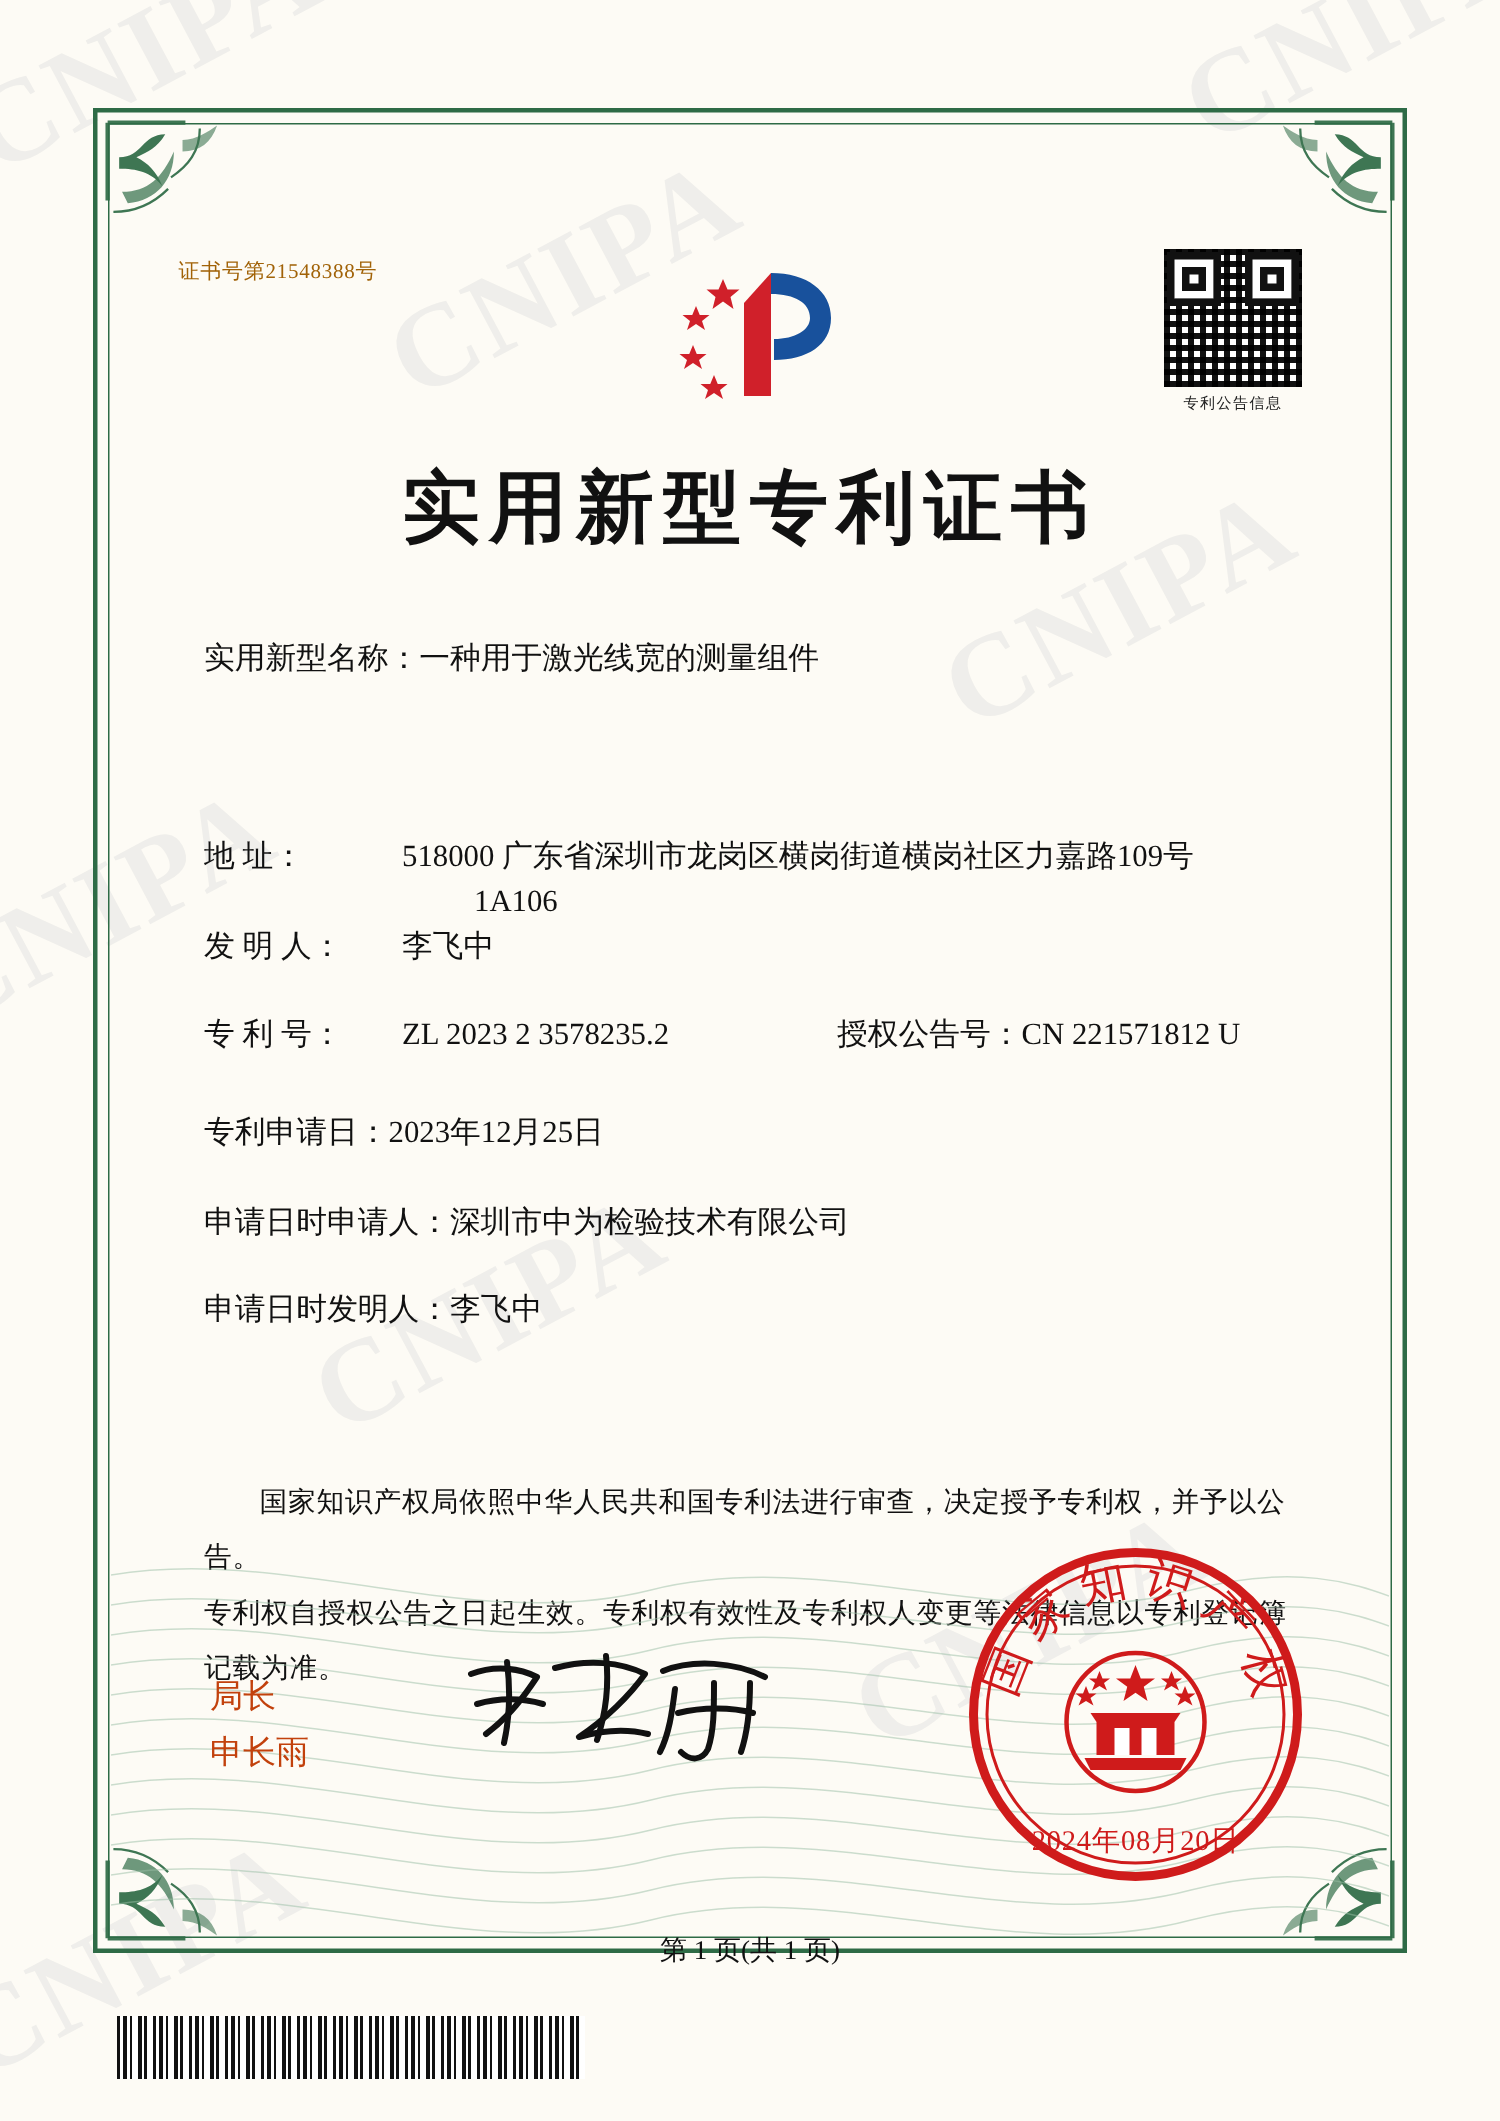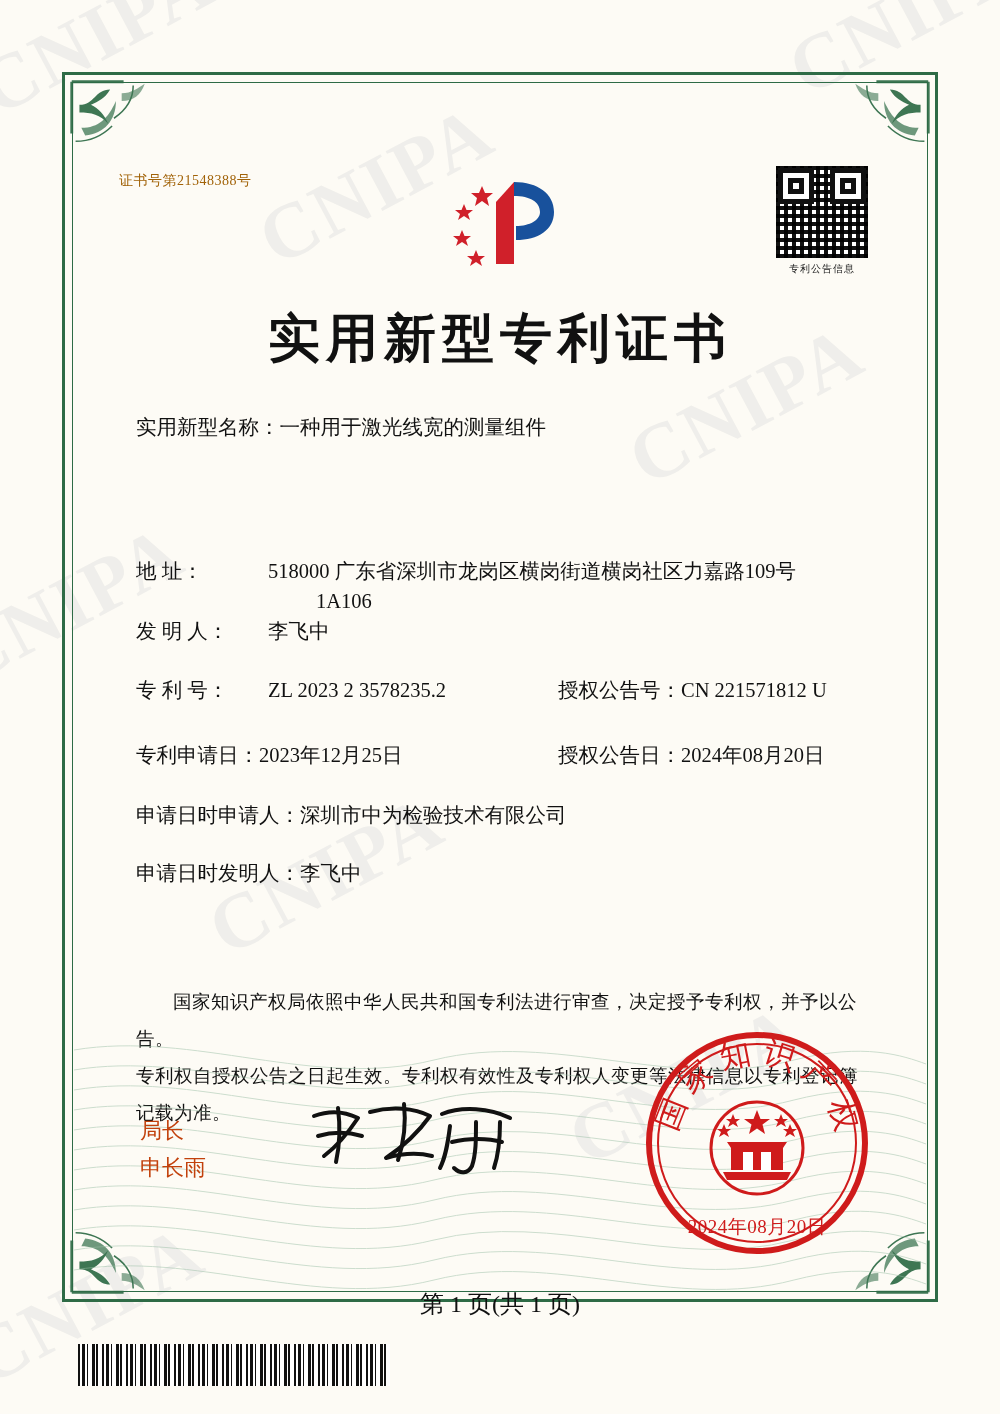--- a/index.html
+++ b/index.html
@@ -137,21 +137,21 @@
     color: #111;
     line-height: 1.5;
     white-space: nowrap;
   }
   .label {
     display: inline-block;
     color: #111;
   }
   .value { color: #111; }
 
-  #f-name      { left: 136px; top: 412px; }
+  #f-name      { left: 136px; top: 424px; }
   #f-owner     { left: 136px; top: 496px; }
   #f-addr      { left: 136px; top: 556px; }
   #f-addr2     { left: 268px; top: 586px; margin-left: 48px; }
   #f-inventor  { left: 136px; top: 616px; }
   #f-patentno  { left: 136px; top: 675px; }
   #f-pubno     { left: 558px; top: 675px; }
   #f-appdate   { left: 136px; top: 740px; }
   #f-pubdate   { left: 558px; top: 740px; }
   #f-applicant { left: 136px; top: 800px; }
   #f-inventor2 { left: 136px; top: 858px; }
@@ -219,21 +219,21 @@
     color: #cf1b1b;
     letter-spacing: .5px;
   }
 
   
   #page-no {
     position: absolute;
     left: 0; right: 0;
     top: 1288px;
     text-align: center;
-    font-size: 24px;
+    font-size: 18px;
     color: #111;
   }
 
   
   #barcode {
     position: absolute;
     left: 78px;
     bottom: 28px;
     width: 312px;
     height: 42px;
@@ -341,23 +341,20 @@
 
   <div class="field" id="f-patentno">
     <span class="label lbl-w6">专  利  号：</span><span class="value">ZL 2023 2 3578235.2</span>
   </div>
   <div class="field" id="f-pubno">
     <span class="label">授权公告号：</span><span class="value">CN 221571812 U</span>
   </div>
 
   <div class="field" id="f-appdate">
     <span class="label">专利申请日：</span><span class="value">2023年12月25日</span>
-  </div>
-  <div class="field" id="f-pubdate">
-    <span class="label">授权公告日：</span><span class="value">2024年08月20日</span>
   </div>
 
   <div class="field" id="f-applicant">
     <span class="label">申请日时申请人：</span><span class="value">深圳市中为检验技术有限公司</span>
   </div>
 
   <div class="field" id="f-inventor2">
     <span class="label">申请日时发明人：</span><span class="value">李飞中</span>
   </div>
 

